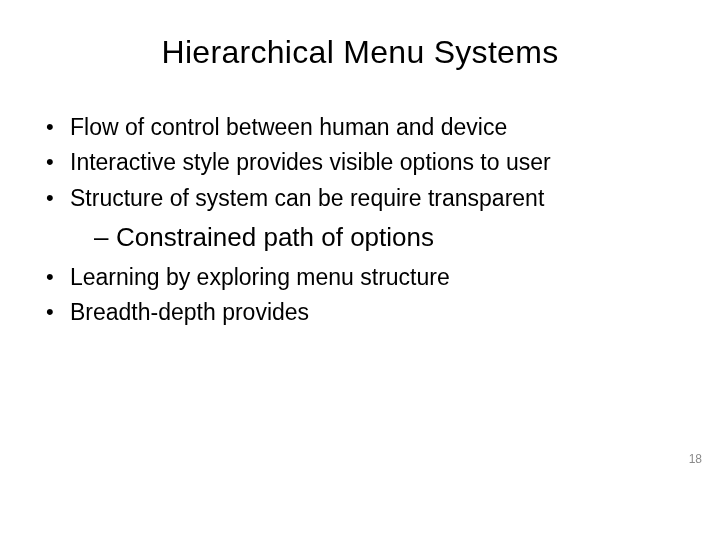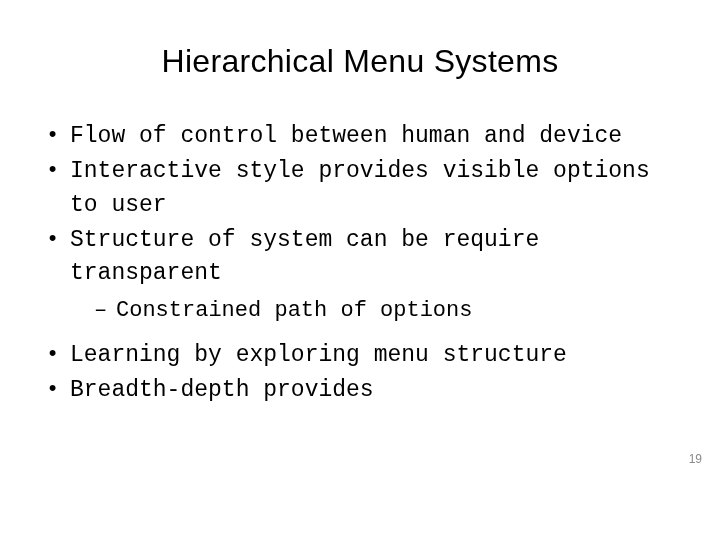--- a/index.html
+++ b/index.html
@@ -11,55 +11,54 @@
     font-family: Arial, Helvetica, sans-serif;
     color: #000;
     position: relative;
     overflow: hidden;
   }
   .slide {
     box-sizing: border-box;
     width: 720px;
     height: 480px;
     position: relative;
-    padding: 37px 36px 0 36px;
+    padding: 28px 36px 0 36px;
   }
   .title {
     font-family: Verdana, Geneva, sans-serif;
     font-size: 32px;
     text-align: center;
     margin: 6px 0 40px 0;
     letter-spacing: 0.3px;
   }
   ul.top {
     list-style: none;
     margin: 0;
     padding: 0 0 0 8px;
     font-size: 23px;
     line-height: 1.45;
-    font-family: Liberation Mono, monospace;
   }
   ul.top > li {
     position: relative;
     padding-left: 26px;
     margin: 2px 0;
   }
   ul.top > li::before {
     content: "•";
     position: absolute;
     left: 2px;
     top: 0;
     font-size: 22px;
     line-height: 1.45;
   }
   ul.sub {
     list-style: none;
-    margin: 4px 0 12px 0;
+    margin: 4px 0 4px 0;
     padding: 0 0 0 24px;
-    font-size: 22px;
+    font-size: 26px;
   }
   ul.sub > li {
     position: relative;
     padding-left: 22px;
     margin: 2px 0;
   }
   ul.sub > li::before {
     content: "–";
     position: absolute;
     left: 0;
@@ -86,14 +85,14 @@
     <li>
       <span>Structure of system can be require transparent</span>
       <ul class="sub">
         <li><span>Constrained path of options</span></li>
       </ul>
     </li>
     <li><span>Learning by exploring menu structure</span></li>
     <li><span>Breadth-depth provides</span></li>
   </ul>
 
-  <div class="pagenum">19</div>
+  <div class="pagenum">18</div>
 </div>
 
 </body></html>

